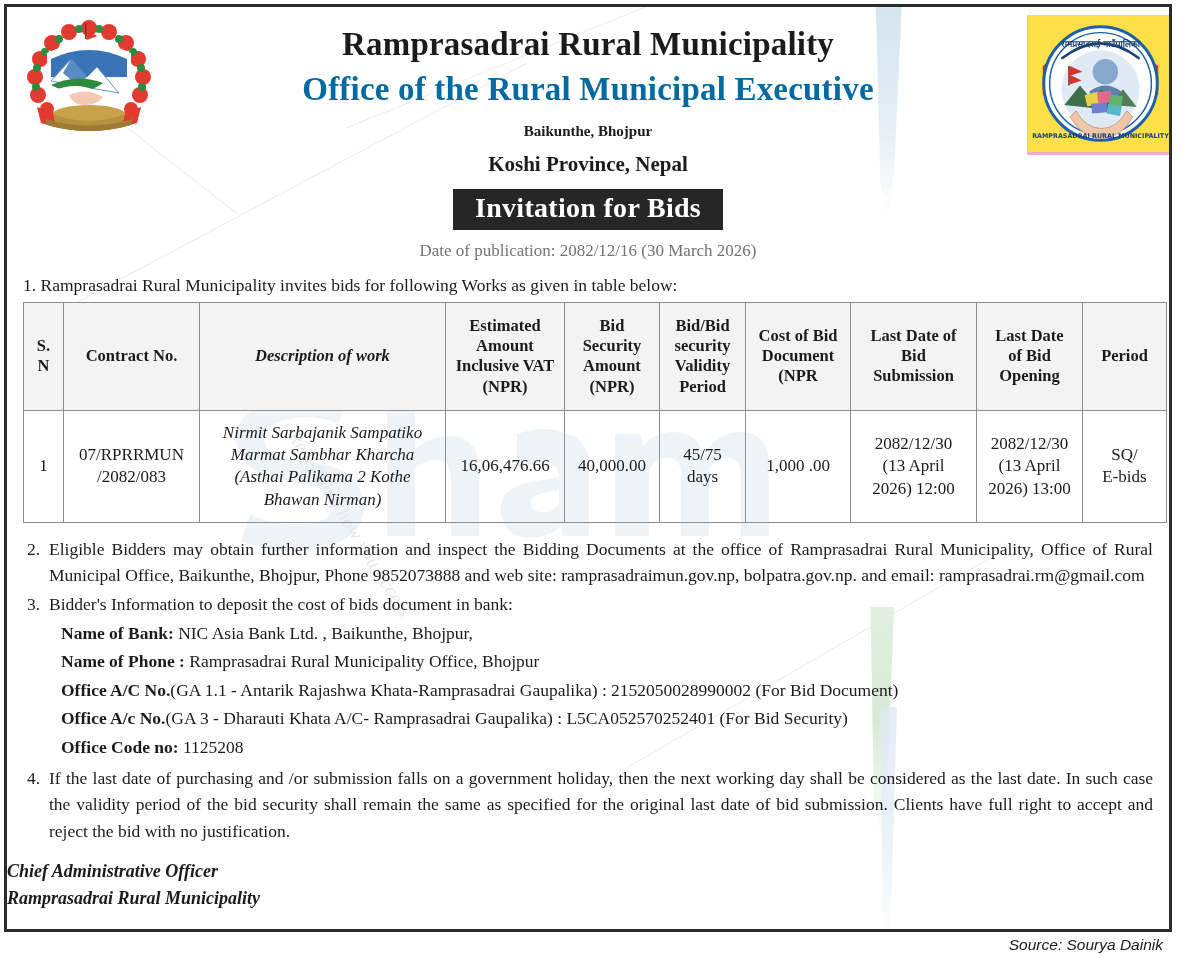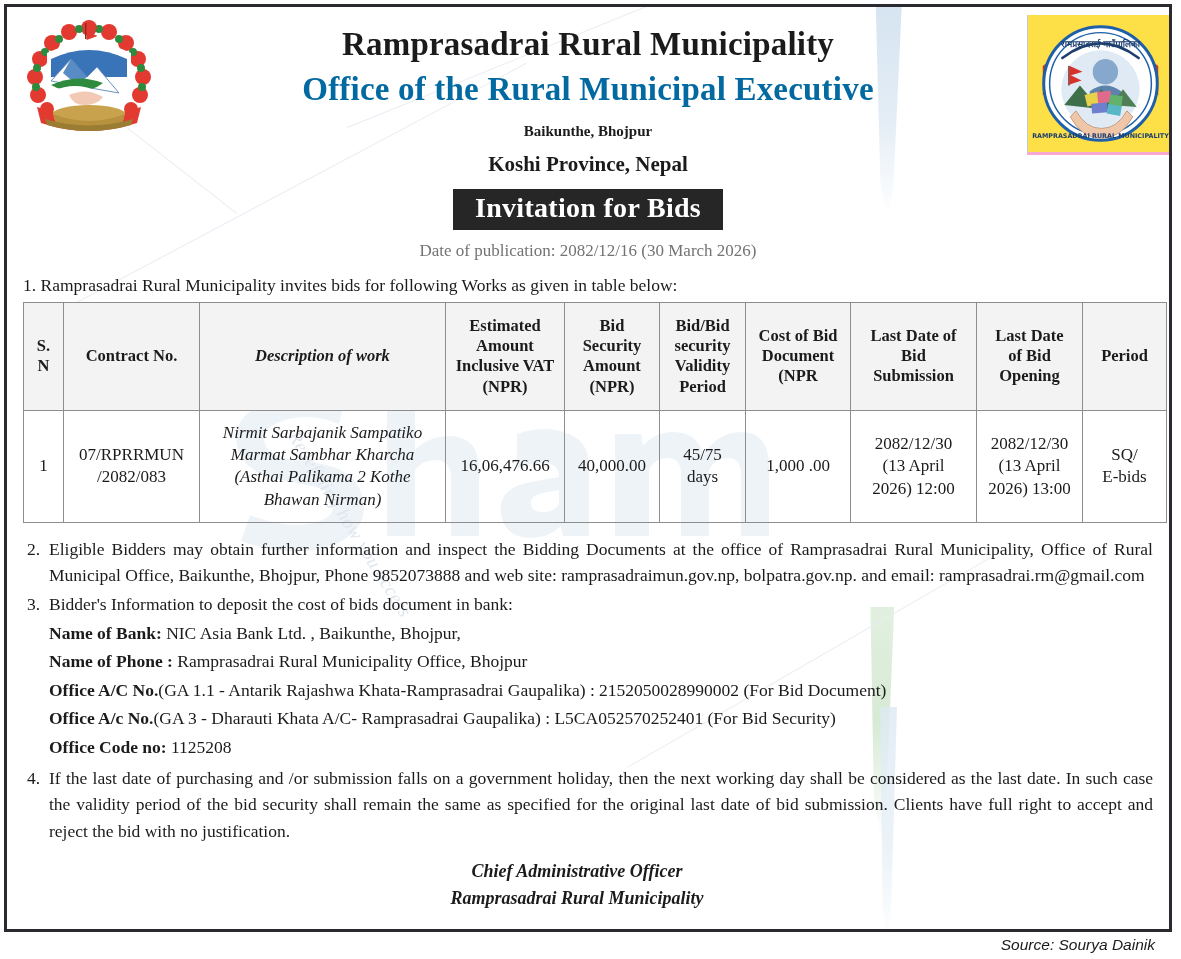--- a/index.html
+++ b/index.html
@@ -190,39 +190,39 @@
     margin-bottom: 2px;
   }
   .clause .num {
     width: 26px;
     flex: 0 0 26px;
     text-align: left;
     padding-left: 4px;
   }
   .clause .body { flex: 1 1 auto; }
   .just { text-align: justify; text-justify: inter-word; }
-  .bank-line { margin-top: 2px; }
+  .bank-line { margin-top: 2px; margin-left: 12px; }
   .bank-line b { font-weight: bold; }
 
   
   .sign {
     position: relative; z-index: 2;
-    text-align: center;
+    text-align: left;
     margin: 14px 22px 0 0;
     font-style: italic;
     font-weight: bold;
     font-size: 18px;
     line-height: 1.5;
     color: #1b1b1b;
   }
 
   
   .source {
     position: absolute;
-    right: 26px; top: 936px;
+    right: 18px; top: 936px;
     font-family: "Liberation Sans", sans-serif;
     font-style: italic;
     font-size: 15.5px;
     color: #1b1b1b;
     z-index: 5;
   }
 </style>
 </head>
 <body>
 

